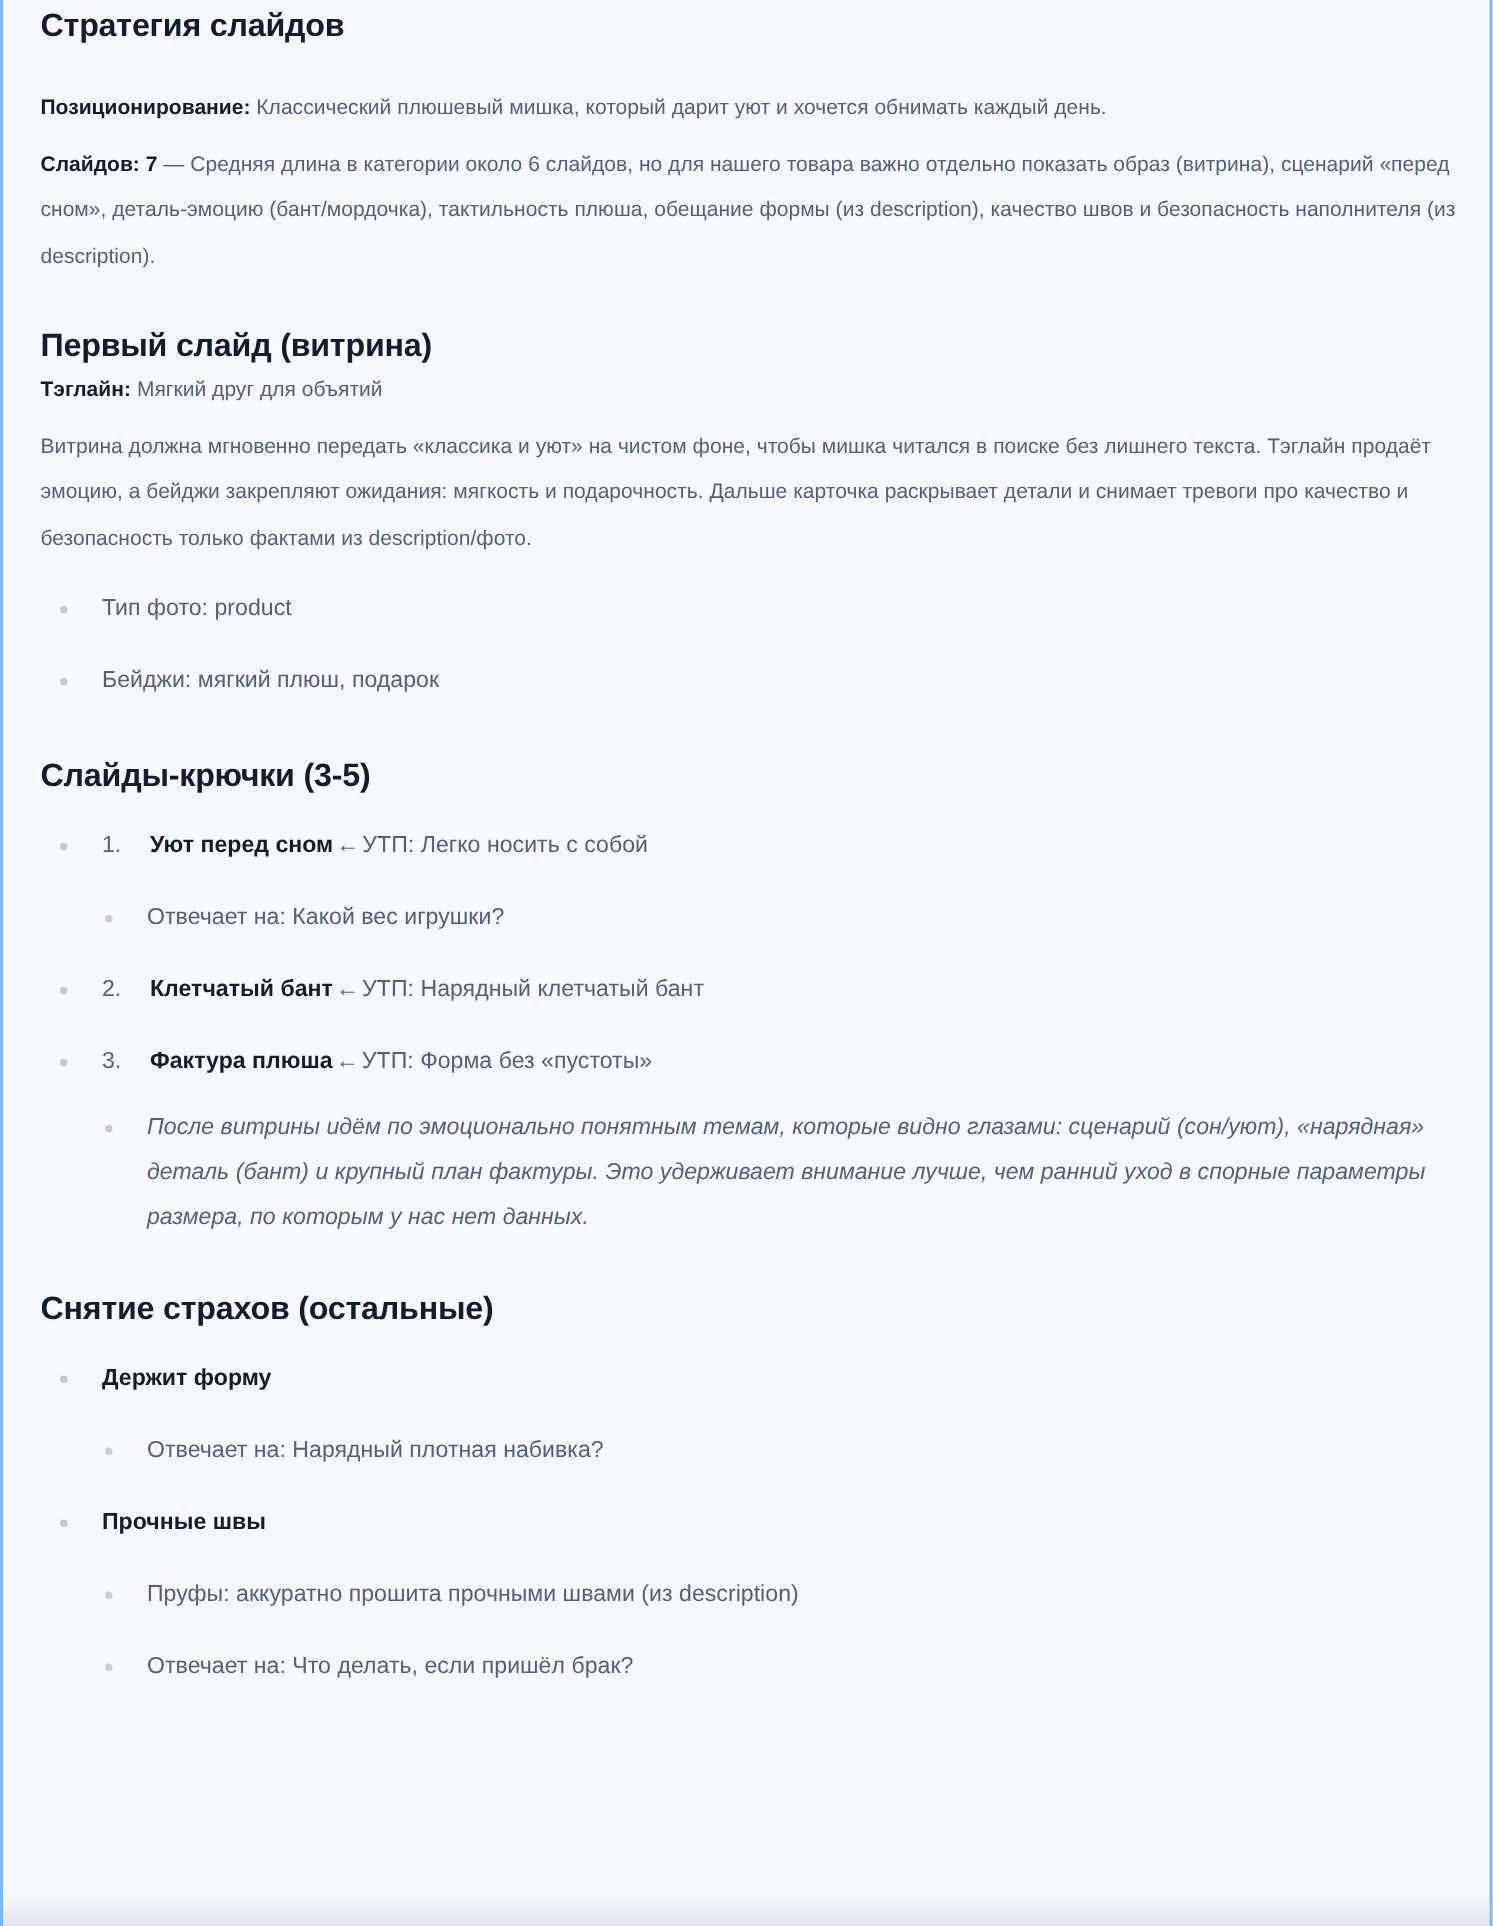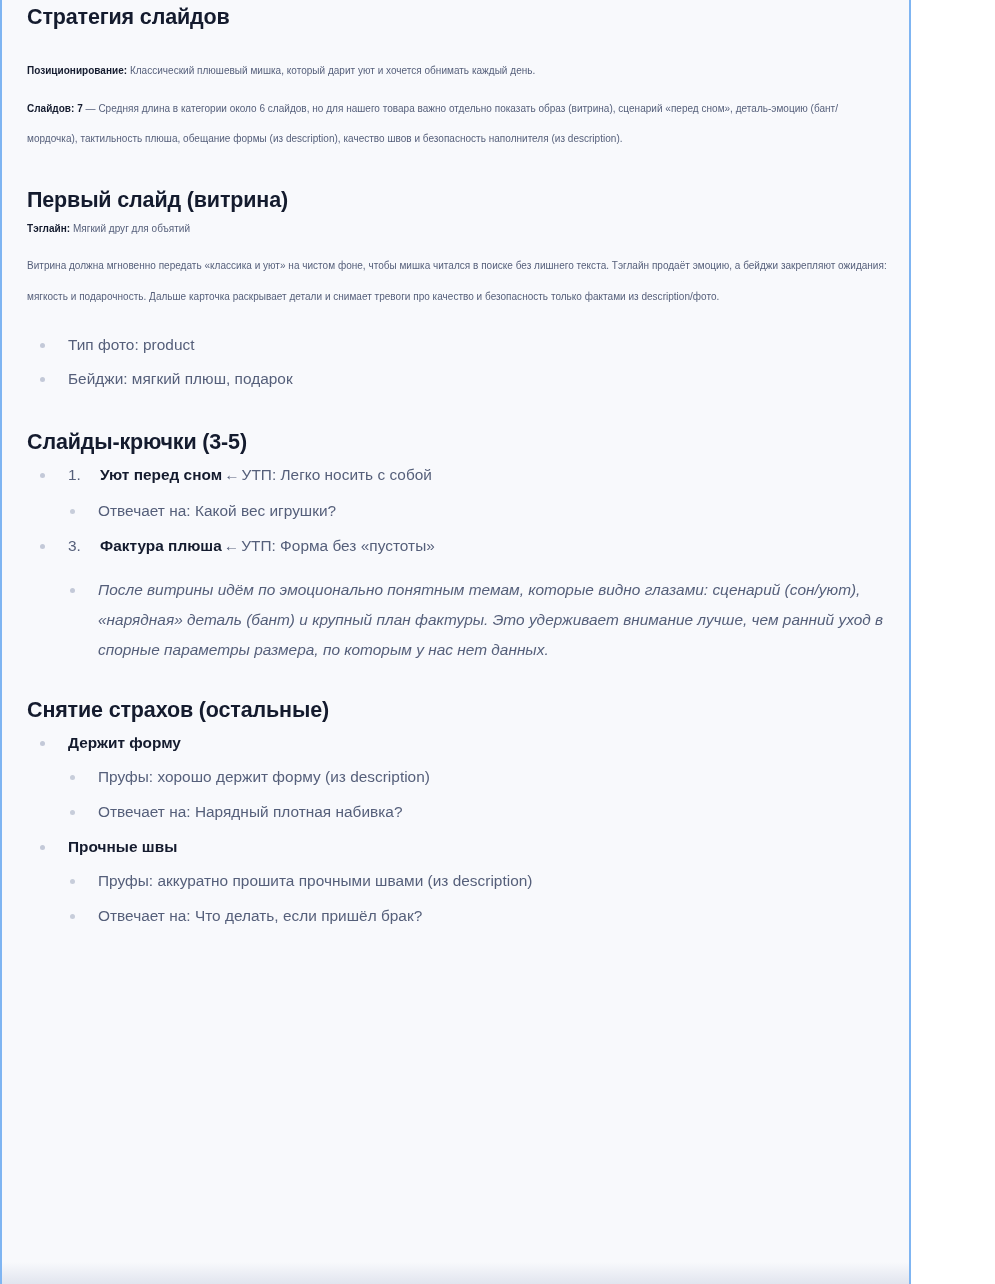--- a/index.html
+++ b/index.html
@@ -11,21 +11,21 @@
     height: 1284px;
     background: #ffffff;
     font-family: "Liberation Sans", sans-serif;
     -webkit-font-smoothing: antialiased;
     overflow: hidden;
   }
 
   .doc-card {
     position: relative;
     box-sizing: border-box;
-    width: 911px;
+    width: 995px;
     height: 1284px;
     background: #f8f9fc;
     border-left: 2px solid #7fb5f2;
     border-right: 2px solid #7fb5f2;
     padding: 0 22px 17px 22px;
     overflow: hidden;
   }
 
   
   .doc-body {
@@ -37,21 +37,21 @@
     line-height: 28px;
     font-weight: bold;
     color: #141b2e;
     margin: 0;
     letter-spacing: -0.15px;
   }
   h2.first { padding-top: 3px; }
   h2.spaced { padding-top: 31px; }
 
   p.para {
-    font-size: 10px;
+    font-size: 14px;
     line-height: 30.5px;
     color: #555f7a;
     margin: 0;
     letter-spacing: 0.02px;
   }
   p.para .lead {
     font-weight: bold;
     color: #141b2e;
   }
   p.gap-lg { margin-top: 25px; }
@@ -65,21 +65,21 @@
     padding: 0;
   }
   ul.bullets.gap-top { margin-top: 18px; }
 
   li.bullet {
     position: relative;
     padding-left: 41px;
     font-size: 15.4px;
     line-height: 30px;
     color: #555f7a;
-    margin: 4px 0 7px 0;
+    margin: 18px 0 7px 0;
     letter-spacing: 0.02px;
   }
   li.bullet::before {
     content: "";
     position: absolute;
     left: 13px;
     top: 12.5px;
     width: 5px;
     height: 5px;
     border-radius: 50%;
@@ -173,35 +173,37 @@
     </ul>
 
     <h2 class="section-title spaced">Слайды-крючки (3-5)</h2>
 
     <ul class="bullets">
       <li class="bullet numbered">
         <span class="num">1.</span><span class="hook-name">Уют перед сном</span><span class="arrow">←</span><span>УТП: Легко носить с собой</span>
       </li>
       <li class="bullet nested">Отвечает на: Какой вес игрушки?</li>
 
+      <li class="bullet numbered">
+        <span class="num">2.</span><span class="hook-name">Клетчатый бант</span><span class="arrow">←</span><span>УТП: Нарядный клетчатый бант</span>
+      </li>
 
       <li class="bullet numbered">
         <span class="num">3.</span><span class="hook-name">Фактура плюша</span><span class="arrow">←</span><span>УТП: Форма без «пустоты»</span>
       </li>
 
       <li class="bullet note">После витрины идём по эмоционально понятным темам, которые видно глазами: сценарий (сон/уют), «нарядная» деталь (бант) и крупный план фактуры. Это удерживает внимание лучше, чем ранний уход в спорные параметры размера, по которым у нас нет данных.</li>
     </ul>
 
     <h2 class="section-title spaced">Снятие страхов (остальные)</h2>
 
     <ul class="bullets">
       <li class="bullet tight">
         <span class="strong-label">Держит форму</span>
       </li>
-      <li class="bullet nested">Пруфы: хорошо держит форму (из description)</li>
       <li class="bullet nested">Отвечает на: Нарядный плотная набивка?</li>
 
       <li class="bullet tight">
         <span class="strong-label">Прочные швы</span>
       </li>
       <li class="bullet nested">Пруфы: аккуратно прошита прочными швами (из description)</li>
       <li class="bullet nested">Отвечает на: Что делать, если пришёл брак?</li>
     </ul>
 
   </div>

